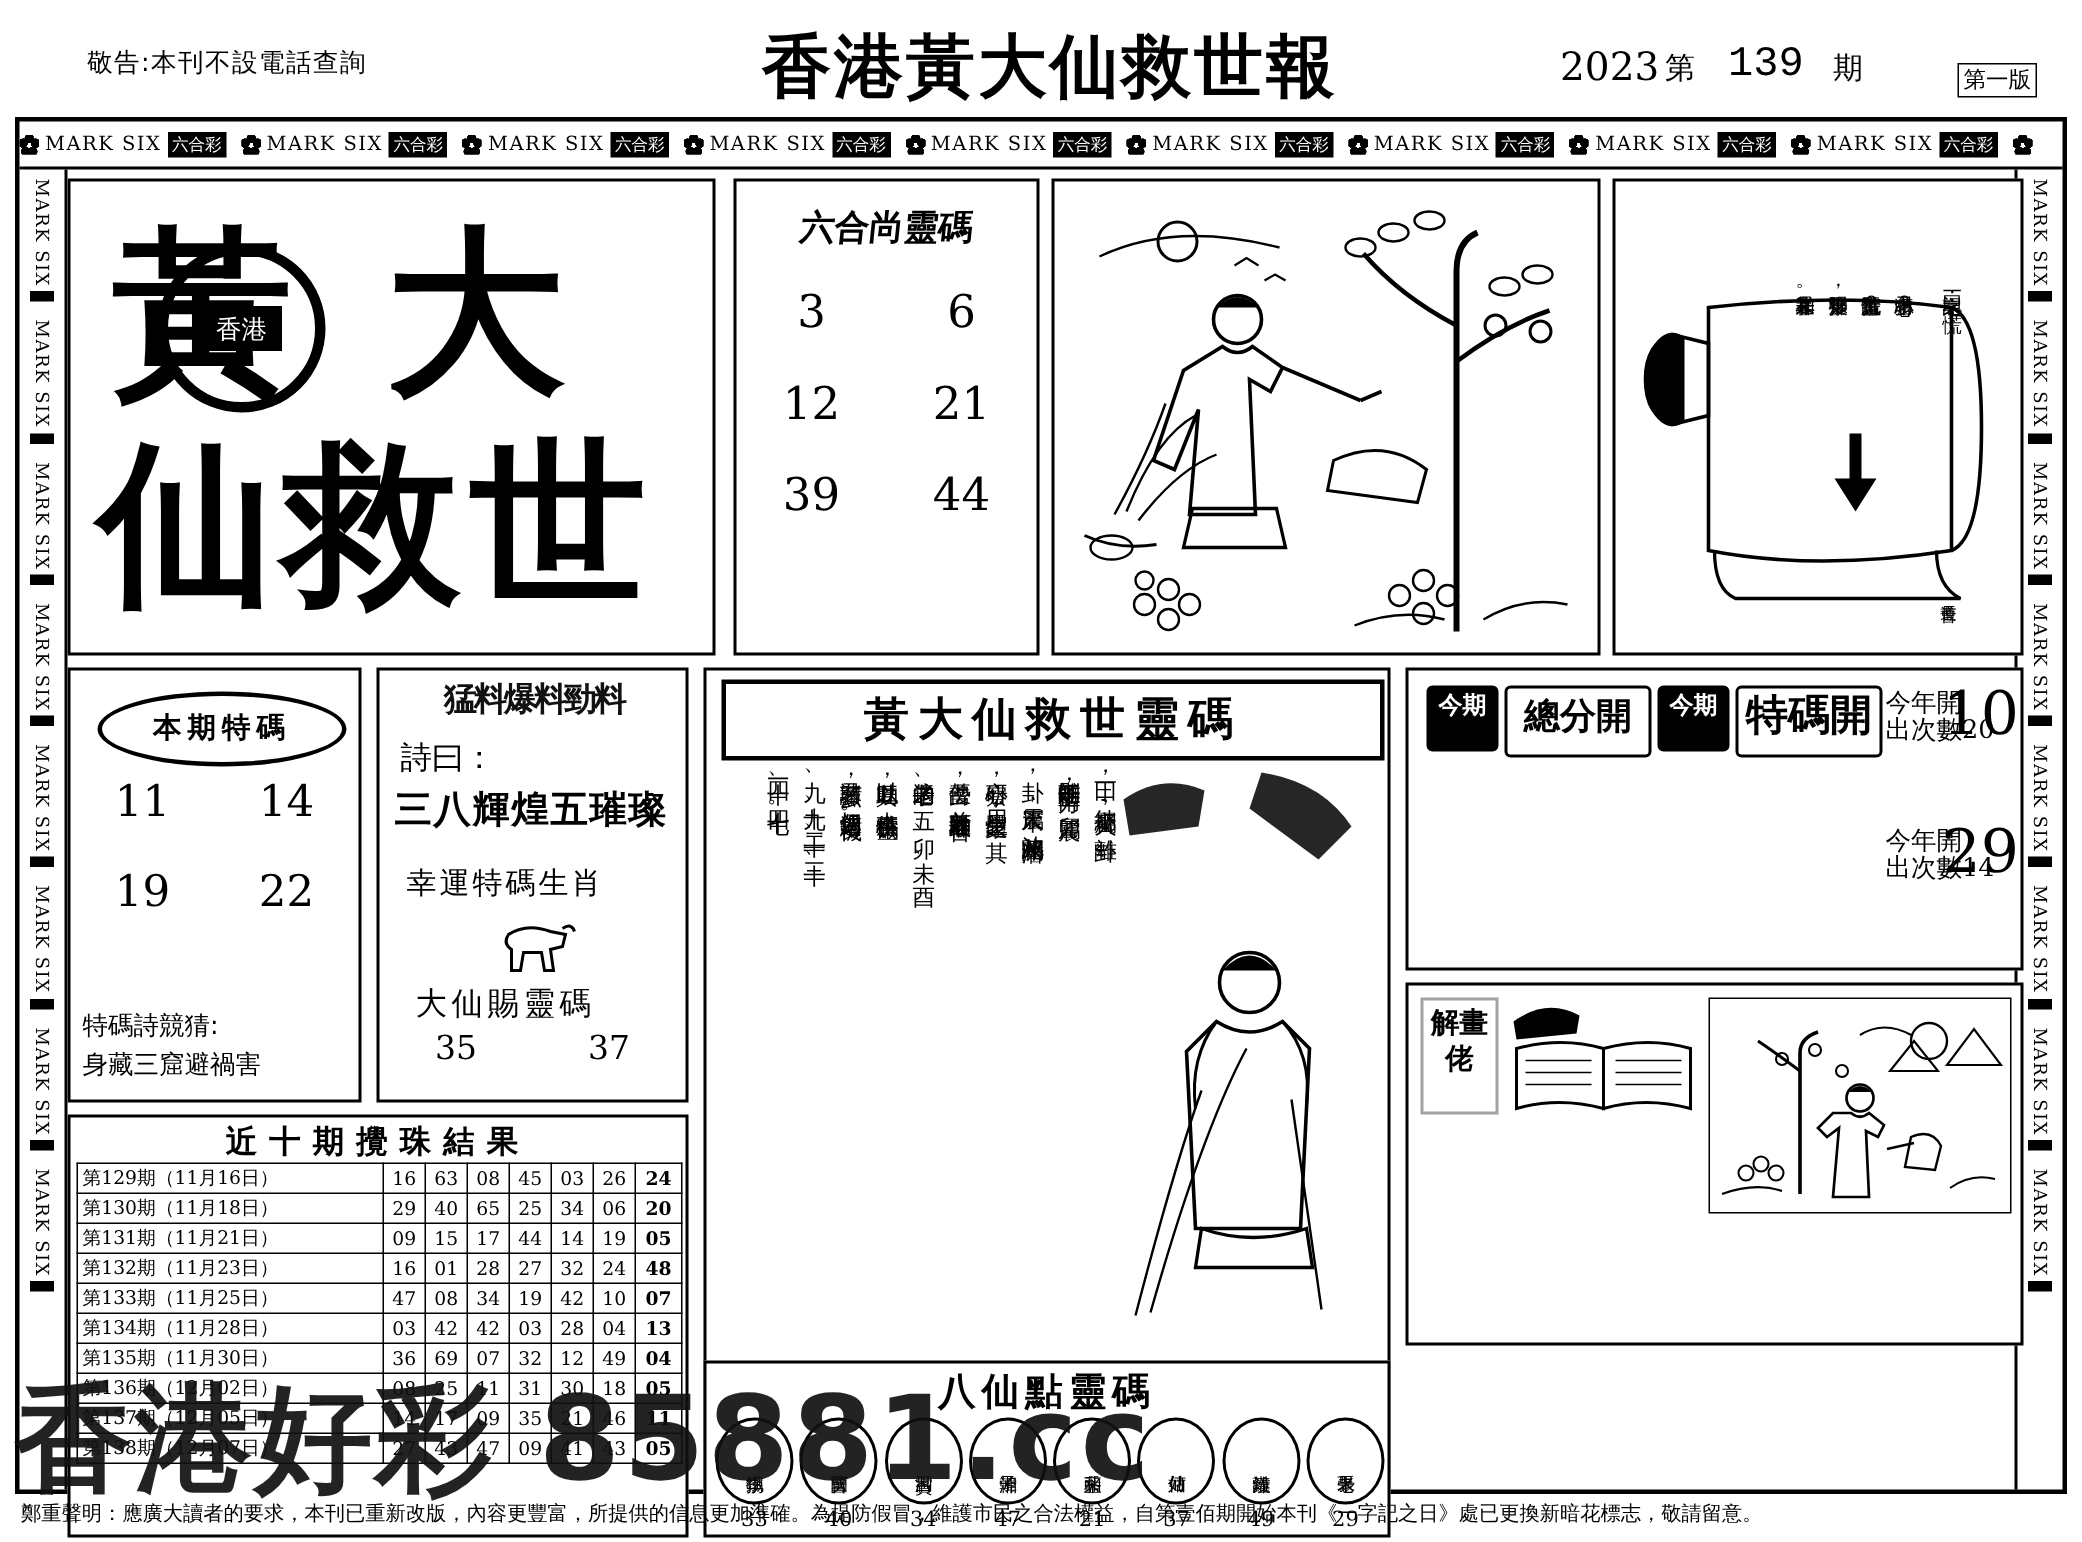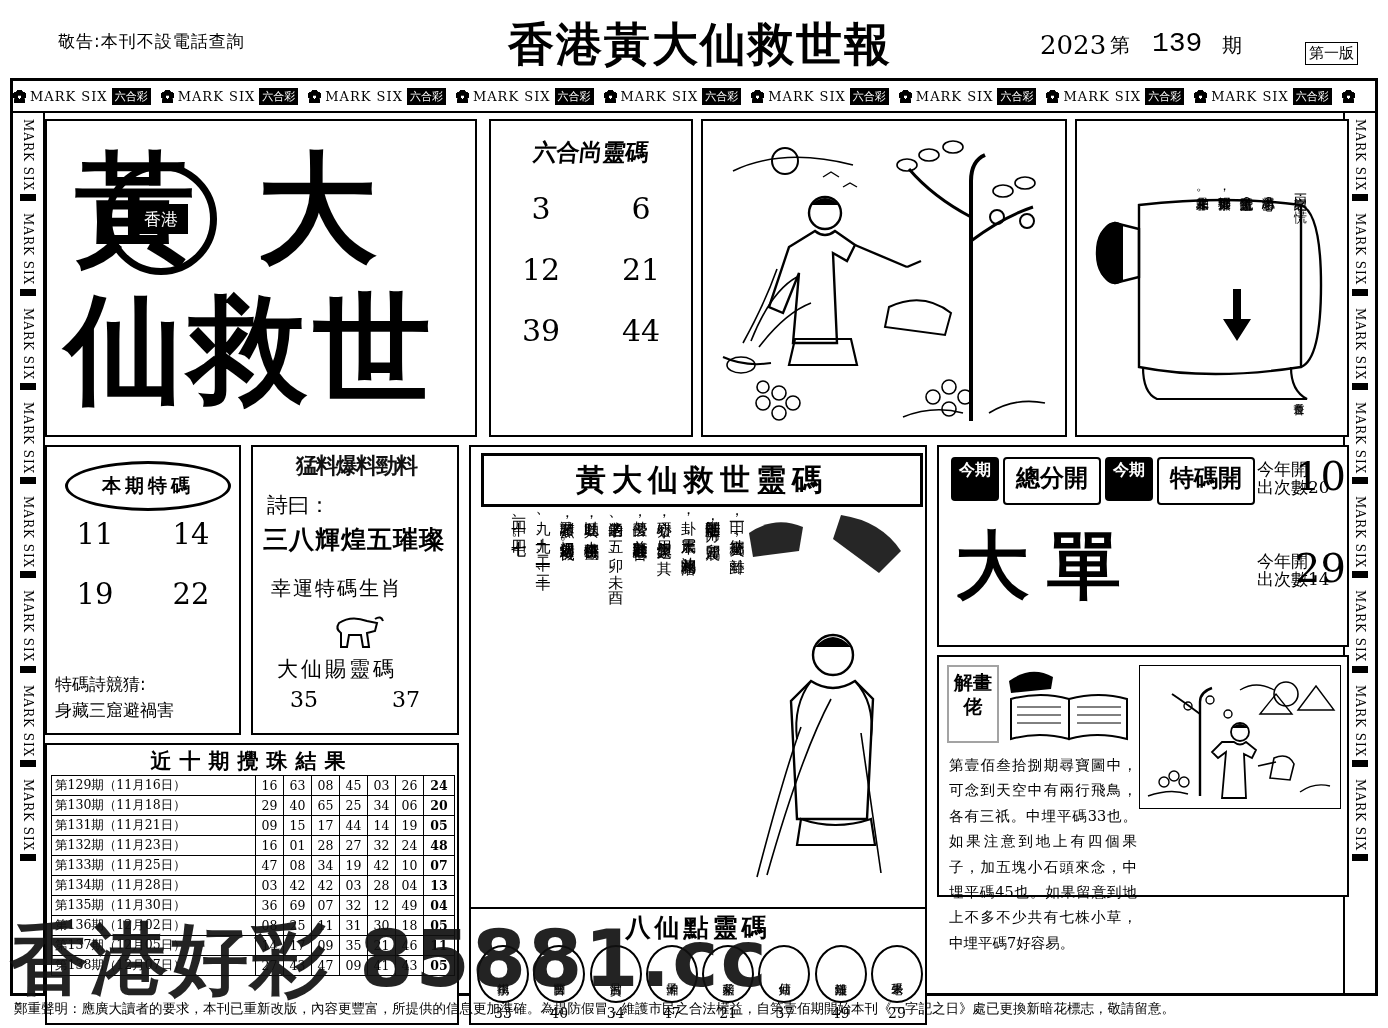--- a/index.html
+++ b/index.html
@@ -523,23 +523,22 @@
       </div>
 
       <div class="box stat-box">
         <div class="pill pill-k" style="left:12px;top:10px;width:48px;height:44px;font-size:16px;line-height:20px;padding-top:2px;box-sizing:border-box;">
           <span>今期</span>
         </div>
         <div class="pill" style="left:64px;top:10px;width:94px;height:44px;font-size:24px;line-height:42px;">總分開</div>
         <div class="pill pill-k" style="left:166px;top:10px;width:48px;height:44px;font-size:16px;line-height:20px;padding-top:2px;box-sizing:border-box;">
           <span>今期</span>
         </div>
-        <div class="pill" style="left:218px;top:10px;width:94px;height:44px;font-size:24px;line-height:42px;">特碼開</div>
-
-        <div class="big-word">大單</div>
+        <div class="pill" style="left:218px;top:10px;width:94px;height:44px;font-size:28px;line-height:42px;">特碼開</div>
+
 
         <div class="stat-r-label" style="left:318px;top:12px;">今年開</div>
         <div class="stat-r-label" style="left:318px;top:30px;">
           <span>出次數</span><span>20</span>
         </div>
         <div class="stat-r-num" style="left:356px;top:6px;">10</div>
 
         <div class="stat-r-label" style="left:318px;top:104px;">今年開</div>
         <div class="stat-r-label" style="left:318px;top:122px;">
           <span>出次數</span><span>14</span>
@@ -575,21 +574,20 @@
             <path d="M134 92 q14 -6 20 6 l-4 16 -20 -2 z" fill="none" stroke="#000" stroke-width="1.6"></path>
             <g stroke="#000" stroke-width="1.4" fill="none">
               <circle cx="24" cy="116" r="5"></circle>
                 <circle cx="34" cy="110" r="5"></circle>
                 <circle cx="44" cy="116" r="5"></circle>
               <path d="M8 130 q22 -8 40 -2"></path>
               <path d="M160 126 q14 -10 30 -6"></path>
             </g>
           </svg>
         </div>
-        <div class="jie-text">第壹佰叁拾捌期尋寶圖中，可念到天空中有兩行飛鳥，各有三祇。中埋平碼33也。如果注意到地上有四個果子，加五塊小石頭來念，中埋平碼45也。如果留意到地上不多不少共有七株小草，中埋平碼7好容易。</div>
       </div>
 
       <div class="box res-box">
         <div class="res-title">近十期攪珠結果</div>
         <table class="res-table">
           <tbody id="resBody">
               <tr>
                 <td class="label">第129期（11月16日）</td>
                 <td class="ball">16</td>
                 <td class="ball">63</td>

